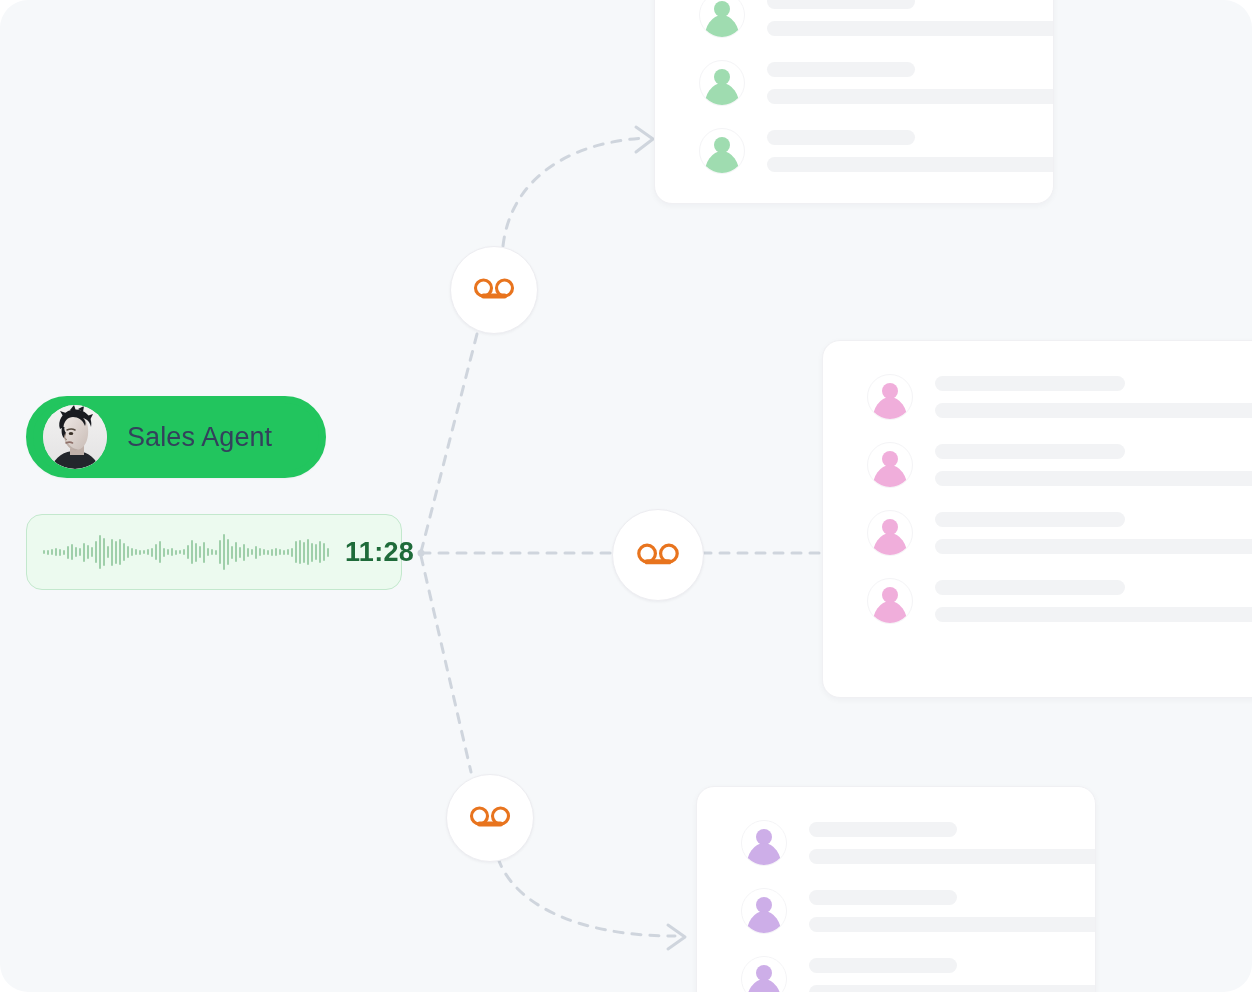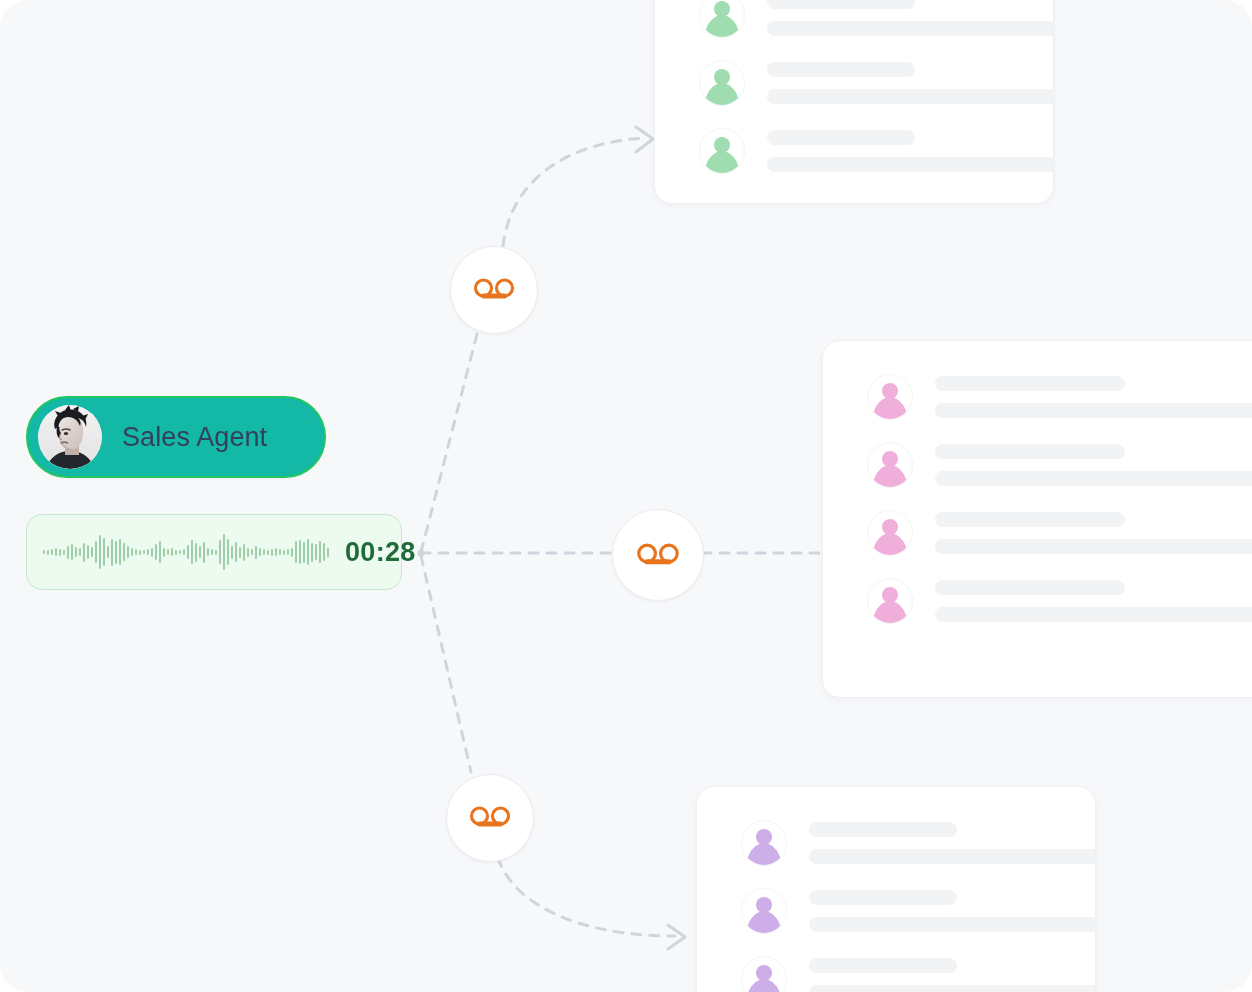--- a/index.html
+++ b/index.html
@@ -32,22 +32,22 @@
     pointer-events: none;
   }
 
   
   .agent-pill {
     position: absolute;
     left: 26px;
     top: 396px;
     width: 300px;
     height: 82px;
-    background: #14b8a6;
-    border: 2px solid #22c55e;
+    background: #22c55e;
+    border: 7px solid #22c55e;
     border-radius: 42px;
     box-shadow: 0 1px 2px rgba(16,24,40,.04);
     display: flex;
     align-items: center;
     padding: 0 10px;
     box-sizing: border-box;
   }
   .agent-avatar {
     width: 64px;
     height: 64px;
@@ -332,21 +332,21 @@
         <div class="wave-bar" style="height: 22px; background: rgb(159, 207, 170);"></div>
         <div class="wave-bar" style="height: 24px; background: rgb(159, 207, 170);"></div>
         <div class="wave-bar" style="height: 21px; background: rgb(159, 207, 170);"></div>
         <div class="wave-bar" style="height: 26px; background: rgb(159, 207, 170);"></div>
         <div class="wave-bar" style="height: 19px; background: rgb(159, 207, 170);"></div>
         <div class="wave-bar" style="height: 16px; background: rgb(159, 207, 170);"></div>
         <div class="wave-bar" style="height: 22px; background: rgb(159, 207, 170);"></div>
         <div class="wave-bar" style="height: 18px; background: rgb(159, 207, 170);"></div>
         <div class="wave-bar" style="height: 9px; background: rgb(159, 207, 170);"></div>
       </div>
-    <div class="audio-time">00:28</div>
+    <div class="audio-time">11:28</div>
   </div>
 
   <div class="vm-node" id="vm-top" style="left: 450px; top: 246px; width: 86px; height: 86px;">
     <span>
       <svg width="42" height="26" viewBox="0 0 42 26" xmlns="http://www.w3.org/2000/svg">
         <g fill="none" stroke="#e8741e" stroke-width="3.1">
           <circle cx="10.5" cy="11" r="8"></circle>
           <circle cx="31.5" cy="11" r="8"></circle>
         </g>
         <rect x="8" y="16.5" width="26" height="5" rx="2.5" fill="#e8741e"></rect>

